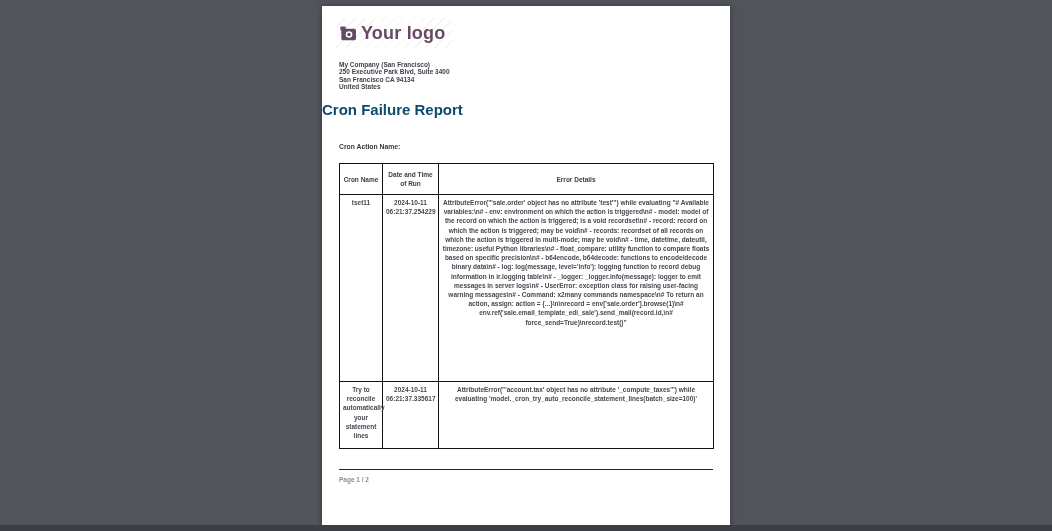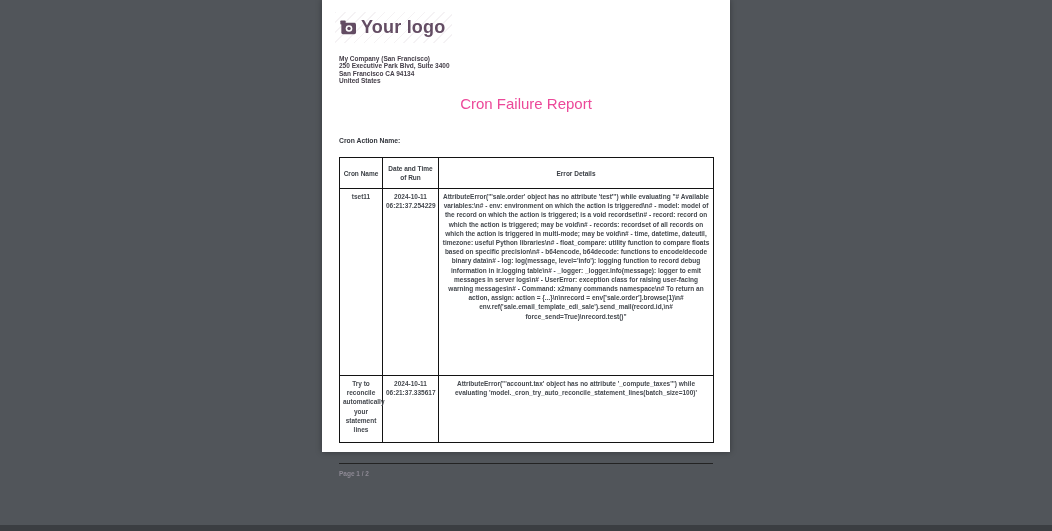--- a/index.html
+++ b/index.html
@@ -12,22 +12,22 @@
     position: relative;
     width: 1052px; height: 531px;
     background: #51555a;
   }
   .bottom-strip {
     position: absolute; left: 0; bottom: 0;
     width: 100%; height: 6px;
     background: #3b3e42;
   }
   .page {
-    position: absolute; left: 322px; top: 0;
-    width: 408px; height: 452px;
+    position: absolute; left: 322px; top: 6px;
+    width: 408px; height: 525px;
     background: #ffffff;
     box-shadow: 0 0 6px rgba(0,0,0,0.35);
   }
   .logo-row {
     position: absolute; left: 13px; top: 12px;
     display: flex; align-items: center; gap: 5px;
     padding: 5px 7px 5px 5px;
     background: repeating-linear-gradient(135deg, rgba(113,75,103,0.07) 0 1px, transparent 1px 7px);
   }
   .logo-row .logo-text {
@@ -35,22 +35,21 @@
     letter-spacing: 0.2px; white-space: nowrap;
   }
   .logo-row svg { display: block; }
   .address {
     position: absolute; left: 17px; top: 55px;
     font-size: 6.5px; line-height: 7.4px;
     font-weight: 600; color: #453f49;
   }
   .title {
     position: absolute; left: 0; right: 0; top: 95px;
-    text-align: center;
-    font-size: 15px; font-weight: 400; color: #ec4899;
+    font-size: 15px; font-weight: 700; color: #0c4a6e;
   }
   .section-label {
     position: absolute; left: 17px; top: 137px;
     font-size: 6.8px; font-weight: 700; color: #33363d;
   }
   table.report {
     position: absolute; left: 17px; top: 157px;
     width: 374px;
     border-collapse: collapse;
     table-layout: fixed;

